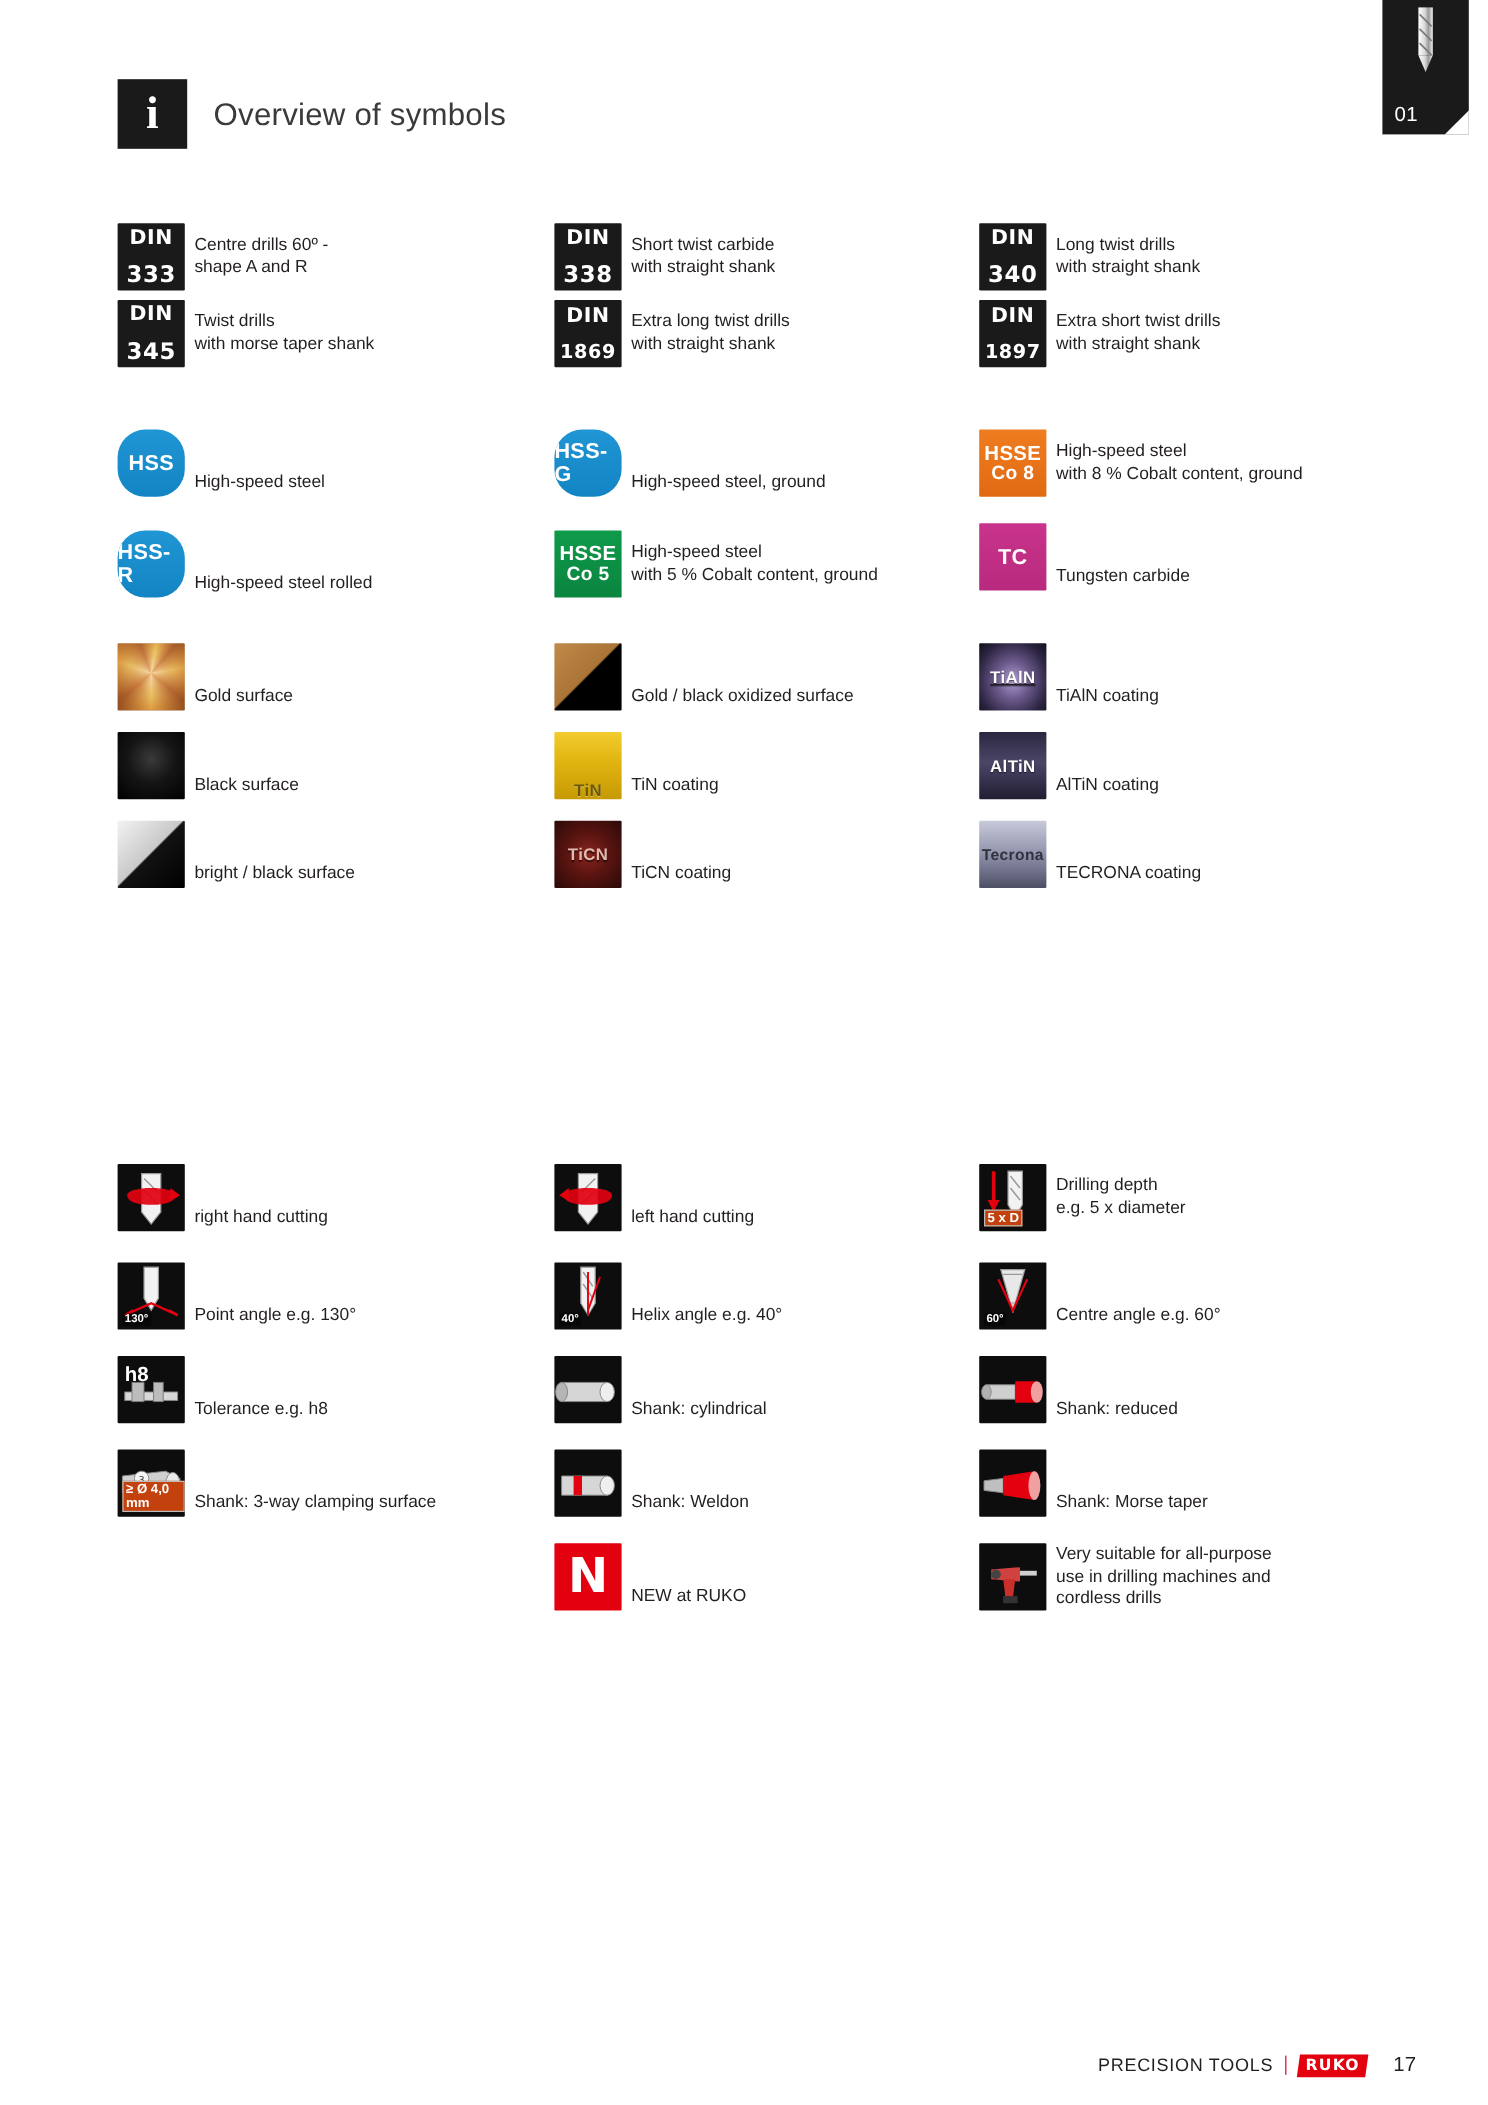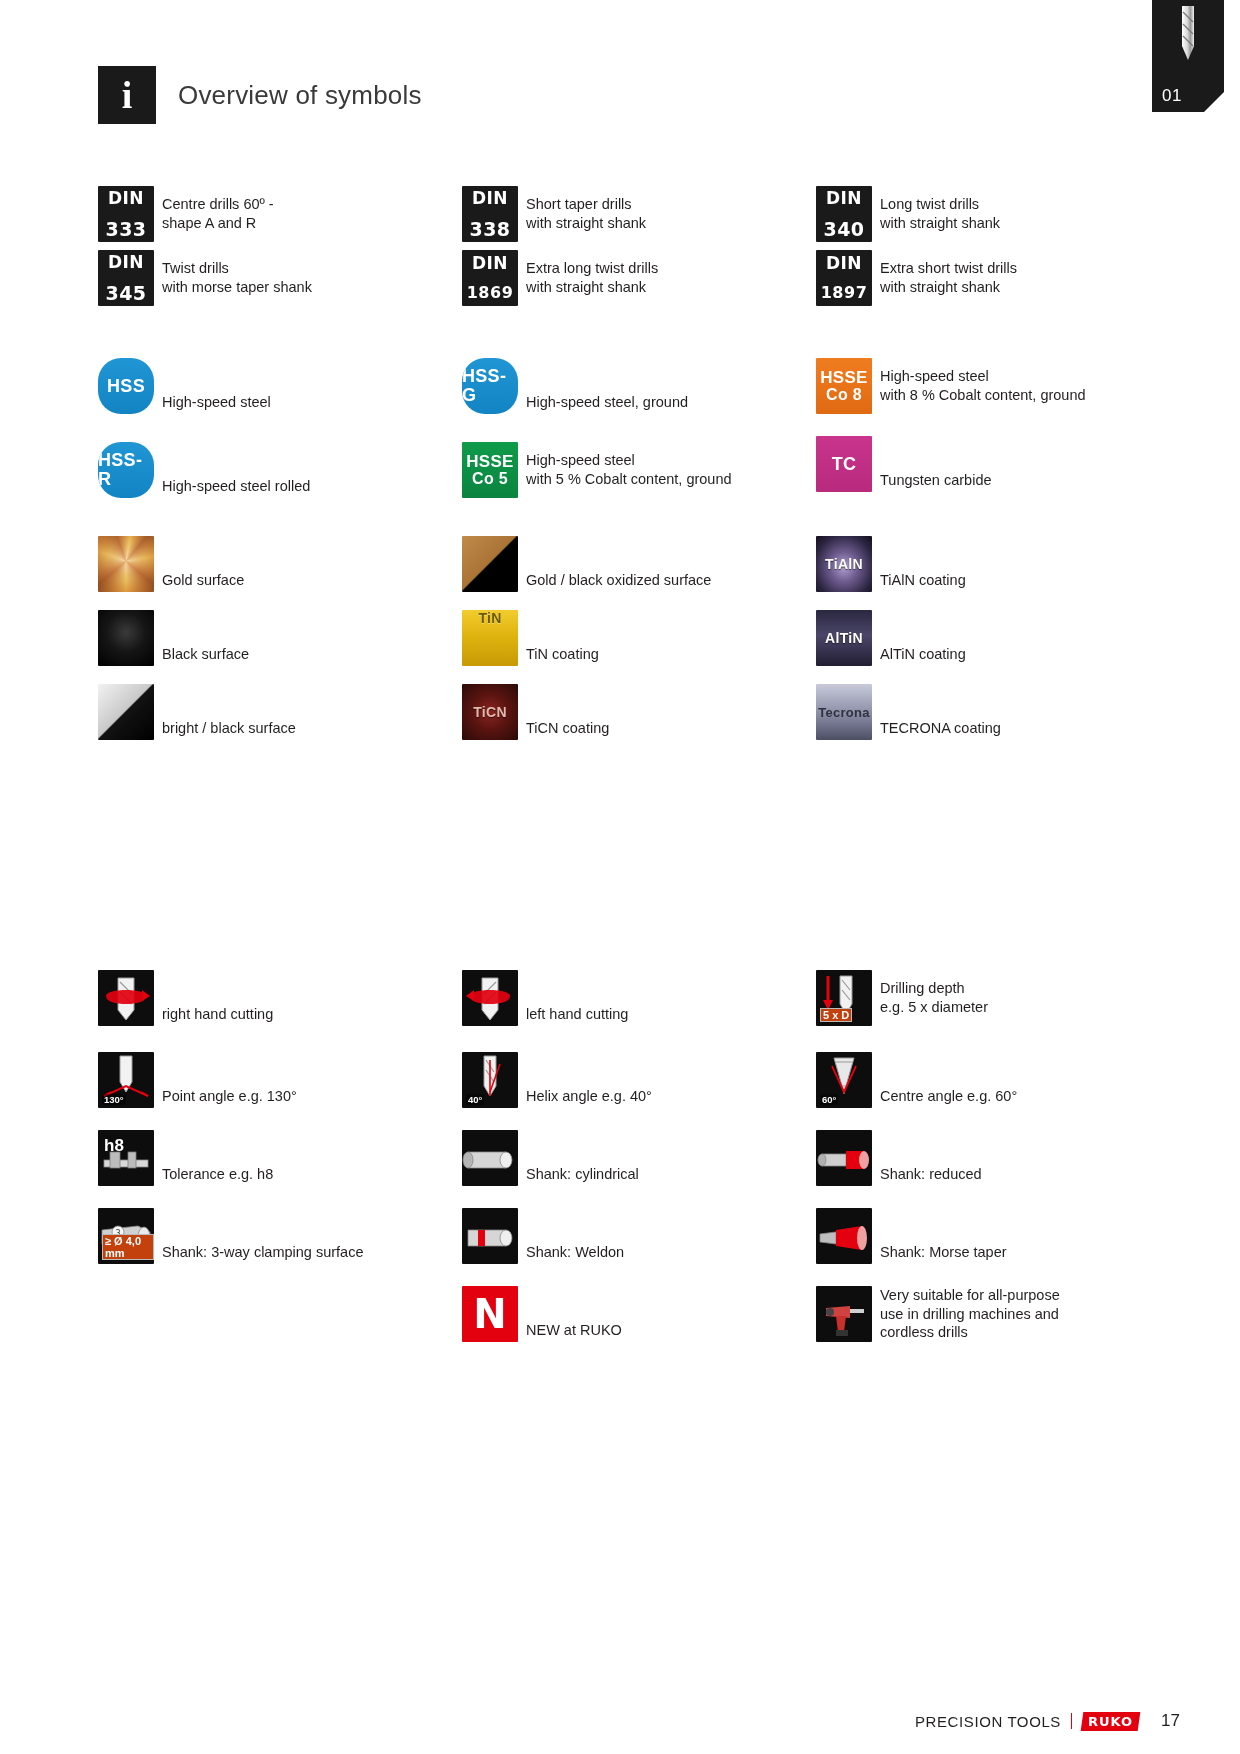--- a/index.html
+++ b/index.html
@@ -193,29 +193,29 @@
     background: radial-gradient(circle at 50% 40%, #3a3a3a 0%, #151515 45%, #000000 100%);
   }
   .sw-goldblack {
     background: linear-gradient(135deg, #c08a4a 0%, #a97436 48%, #000000 50%, #000000 100%);
   }
   .sw-brightblack {
     background: linear-gradient(135deg, #f2f2f2 0%, #c9c9c9 48%, #121212 50%, #000000 100%);
   }
   .sw-tialn {
     background: radial-gradient(ellipse at 50% 55%, #b09fd0 0%, #6d5b8e 35%, #2b2440 75%, #120f1c 100%);
-    display:flex; align-items:center; justify-content:center;
+    display:flex; align-items:center; justify-content:center;text-decoration:underline;
   }
   .sw-altin {
     background: linear-gradient(180deg, #2a2740 0%, #4b4668 45%, #211e33 100%);
     display:flex; align-items:center; justify-content:center;
   }
   .sw-tin {
     background: linear-gradient(180deg,#f2cc2e 0%, #e0b40f 45%, #c79a06 100%);
-    display:flex; align-items:flex-start; justify-content:center;
+    display:flex; align-items:flex-end; justify-content:center;
   }
   .sw-ticn {
     background: radial-gradient(ellipse at 50% 50%, #8a2520 0%, #5a1410 45%, #2a0a08 100%);
     display:flex; align-items:center; justify-content:center;
   }
   .sw-tecrona {
     background: linear-gradient(180deg,#c8cada 0%, #9a9db4 40%, #6e7189 75%, #4c4e63 100%);
     display:flex; align-items:center; justify-content:center;
   }
   .sw-label {
@@ -445,21 +445,21 @@
     <div class="lbl">Shank: 3-way clamping surface</div>
   </div>
 </div>
 
 <div class="col col2" style="top:186px;">
   <div class="row">
     <div class="sym din">
       <div class="t">DIN</div>
       <div class="n">338</div>
     </div>
-    <div class="lbl two" style="white-space:pre-line;align-self:center">Short taper drills
+    <div class="lbl two" style="white-space:pre-line;align-self:center">Short twist carbide
 with straight shank</div>
   </div>
   <div class="row">
     <div class="sym din">
       <div class="t">DIN</div>
       <div class="n small">1869</div>
     </div>
     <div class="lbl two" style="white-space:pre-line;align-self:center">Extra long twist drills
 with straight shank</div>
   </div>

